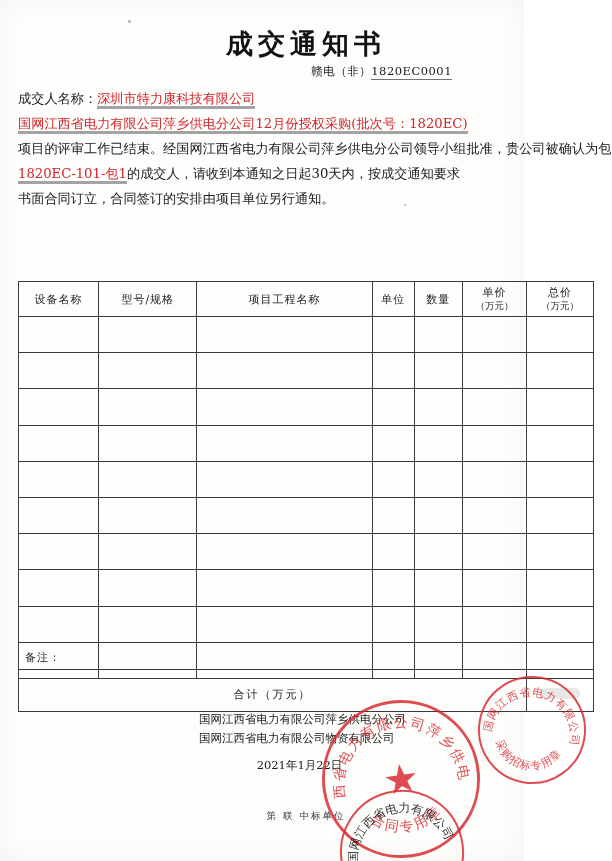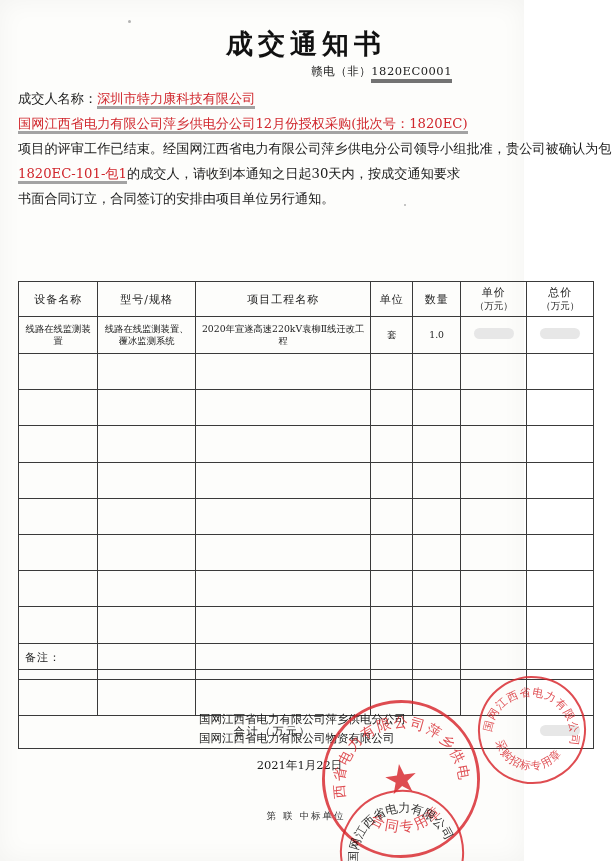--- a/index.html
+++ b/index.html
@@ -53,21 +53,21 @@
 
   .doc-number {
     position: absolute;
     top: 64px;
     right: 72px;
     font-size: 11.5px;
     color: #1a1a1a;
     letter-spacing: 0.5px;
   }
   .doc-number .underline {
-    border-bottom: 4px solid #737373;
+    border-bottom: 1px solid #737373;
     padding-bottom: 1px;
   }
 
   .body-text {
     position: absolute;
     left: 18px;
     top: 86px;
     width: 578px;
     font-size: 13.2px;
     line-height: 25px;
@@ -263,29 +263,20 @@
           <span>单价</span>
           <span class="sub">（万元）</span>
         </th>
         <th style="width:62px;">
           <span>总价</span>
           <span class="sub">（万元）</span>
         </th>
       </tr>
     </thead>
     <tbody>
-      <tr>
-        <td class="data-row-cell">线路在线监测装置</td>
-        <td class="data-row-cell">线路在线监测装置、覆冰监测系统</td>
-        <td class="data-row-cell">2020年宣遂高速220kV袁柳Ⅱ线迁改工程</td>
-        <td class="data-row-cell">套</td>
-        <td class="data-row-cell">1.0</td>
-        <td class="data-row-cell"><span class="money-blank"></span></td>
-        <td class="data-row-cell"><span class="money-blank"></span></td>
-      </tr>
       <tr class="empty">
           <td></td>
           <td></td>
           <td></td>
           <td></td>
           <td></td>
           <td></td>
           <td></td>
         </tr>
       <tr class="empty">

